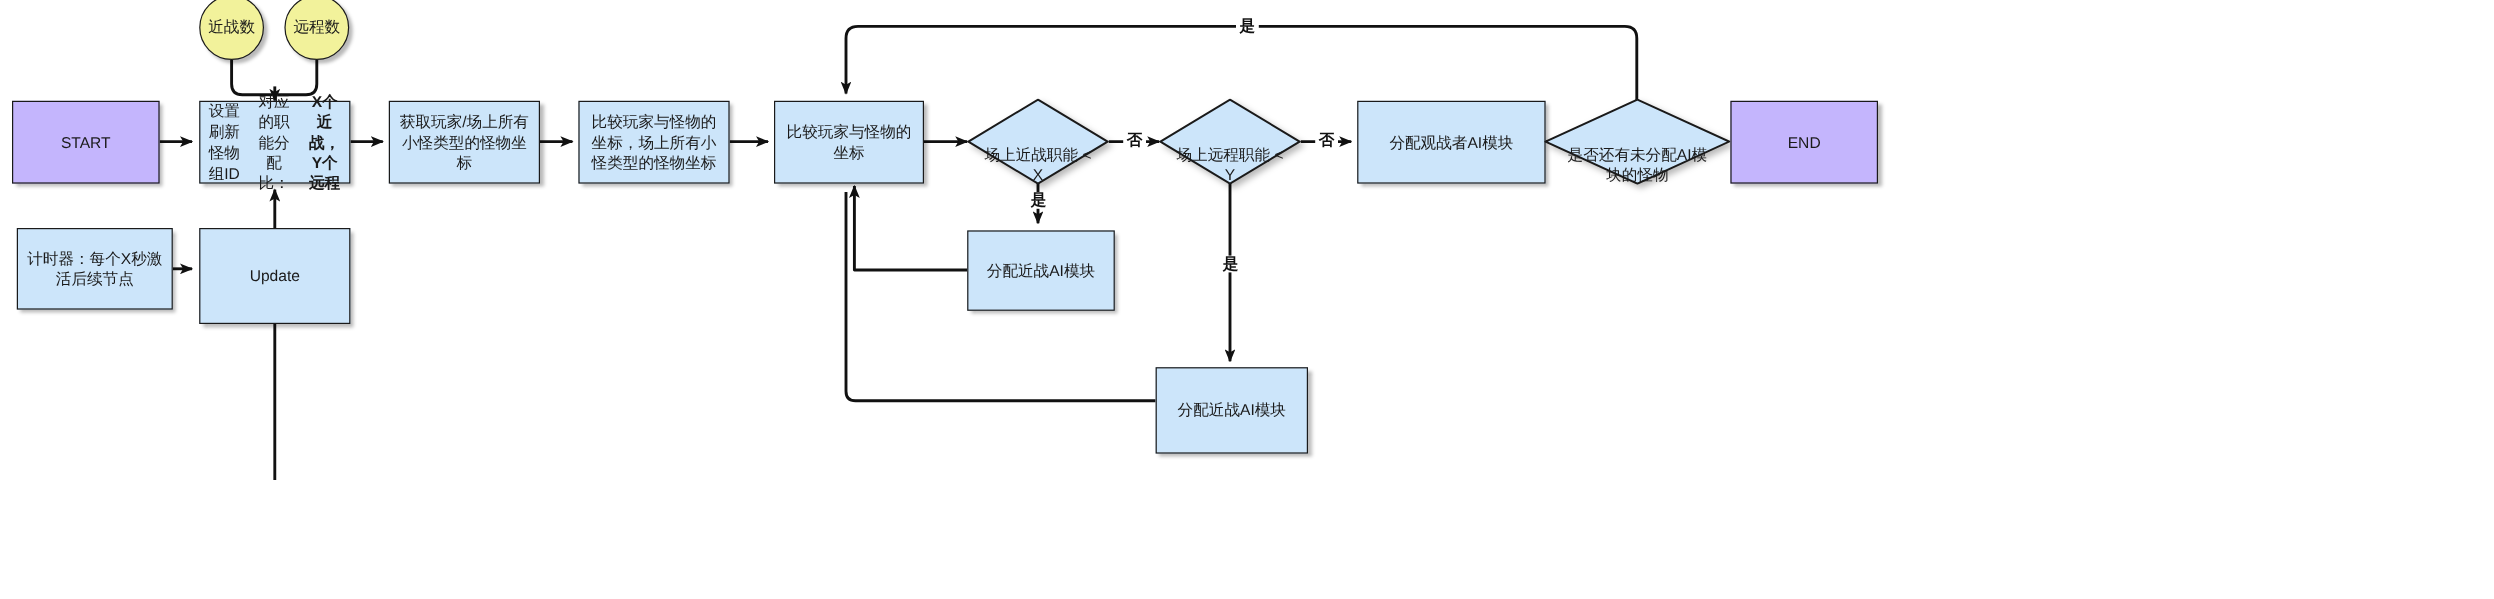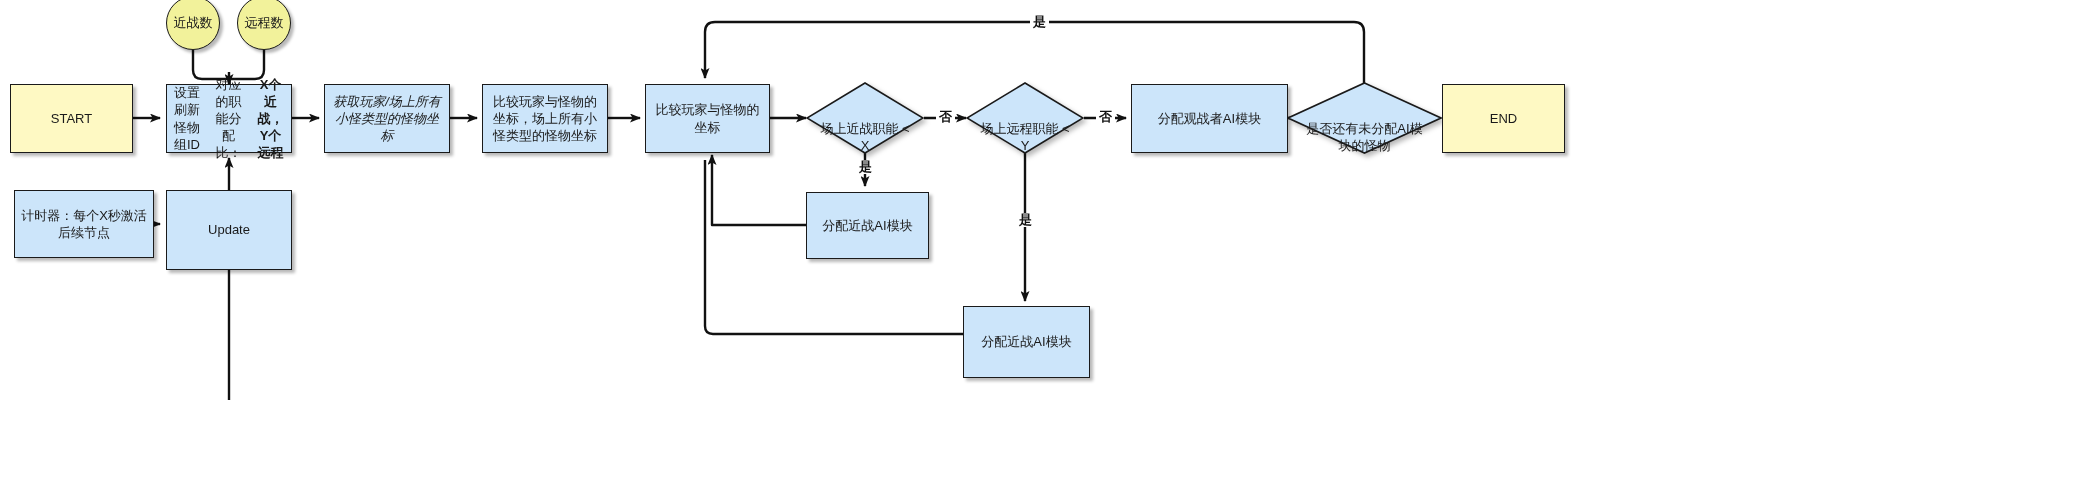--- a/index.html
+++ b/index.html
@@ -33,21 +33,21 @@
     font-size: 13px;
     line-height: 1.32;
     box-shadow: 3px 3px 3px rgba(0,0,0,0.28);
   }
   .node .lbl { display: block; padding: 0 6px; white-space: pre-line; }
   .n-process {
     background: #cce5fa;
     border: 1px solid #1a1a1a;
   }
   .n-terminator {
-    background: #fef9c3;
+    background: #c4b5fd;
     border: 1px solid #1a1a1a;
   }
   .n-signal {
     background: #fbcdcd;
     border: 1px solid #1a1a1a;
   }
   .n-circle {
     background: #f2f29b;
     border: 1px solid #1a1a1a;
     border-radius: 50%;
@@ -148,21 +148,21 @@
   <div class="node n-terminator" style="left:10px; top:84px; width:123px; height:69px;">
     <span class="lbl">START</span>
   </div>
 
   <div class="node n-process" style="left:166px; top:84px; width:126px; height:69px; flex-direction:row;">
     <span class="lbl">设置刷新怪物组ID</span>
     <span class="lbl">对应的职能分配比：</span>
     <span class="lbl bold-line">X个近战，Y个远程</span>
   </div>
 
-  <div class="node n-process" style="left:324px; top:84px; width:126px; height:69px;font-style:italic;">
+  <div class="node n-process" style="left:324px; top:84px; width:126px; height:69px;">
     <span class="lbl">获取玩家/场上所有小怪类型的怪物坐标</span>
   </div>
 
   <div class="node n-process" style="left:482px; top:84px; width:126px; height:69px;">
     <span class="lbl">比较玩家与怪物的坐标，场上所有小怪类型的怪物坐标</span>
   </div>
 
   <div class="node n-process" style="left:645px; top:84px; width:125px; height:69px;">
     <span class="lbl">比较玩家与怪物的坐标</span>
   </div>
@@ -197,21 +197,21 @@
   </div>
 
   <div class="node n-process" style="left:806px; top:192px; width:123px; height:67px;">
     <span class="lbl">分配近战AI模块</span>
   </div>
 
   <div class="node n-process" style="left:963px; top:306px; width:127px; height:72px;">
     <span class="lbl">分配近战AI模块</span>
   </div>
 
-  <div class="node n-process" style="left:14px; top:190px; width:140px; height:68px;">
+  <div class="node n-process" style="left:14px; top:190px; width:130px; height:68px;">
     <span class="lbl">计时器：每个X秒激活后续节点</span>
   </div>
 
   <div class="node n-process" style="left:166px; top:190px; width:126px; height:80px;">
     <span class="lbl">Update</span>
   </div>
 
 
   <div class="edge-label" style="left:936px; top:110px;">否</div>
   <div class="edge-label" style="left:1096px; top:110px;">否</div>

